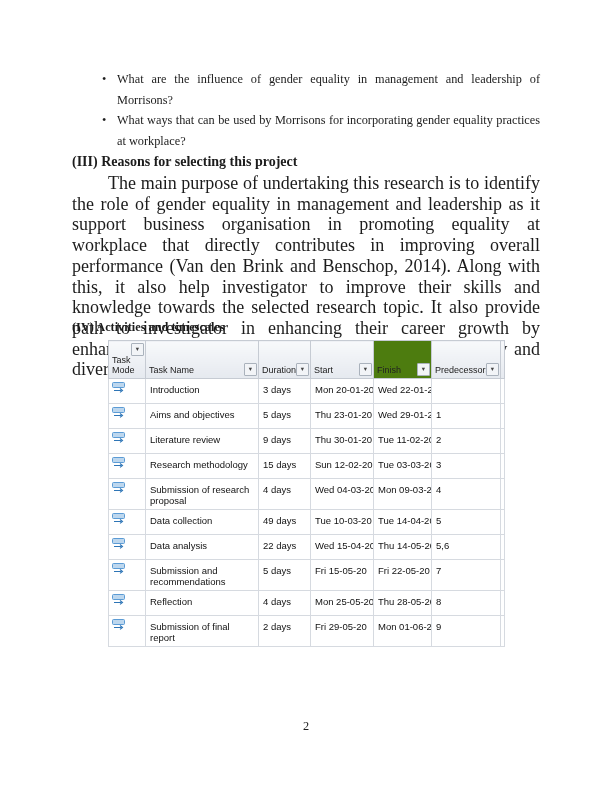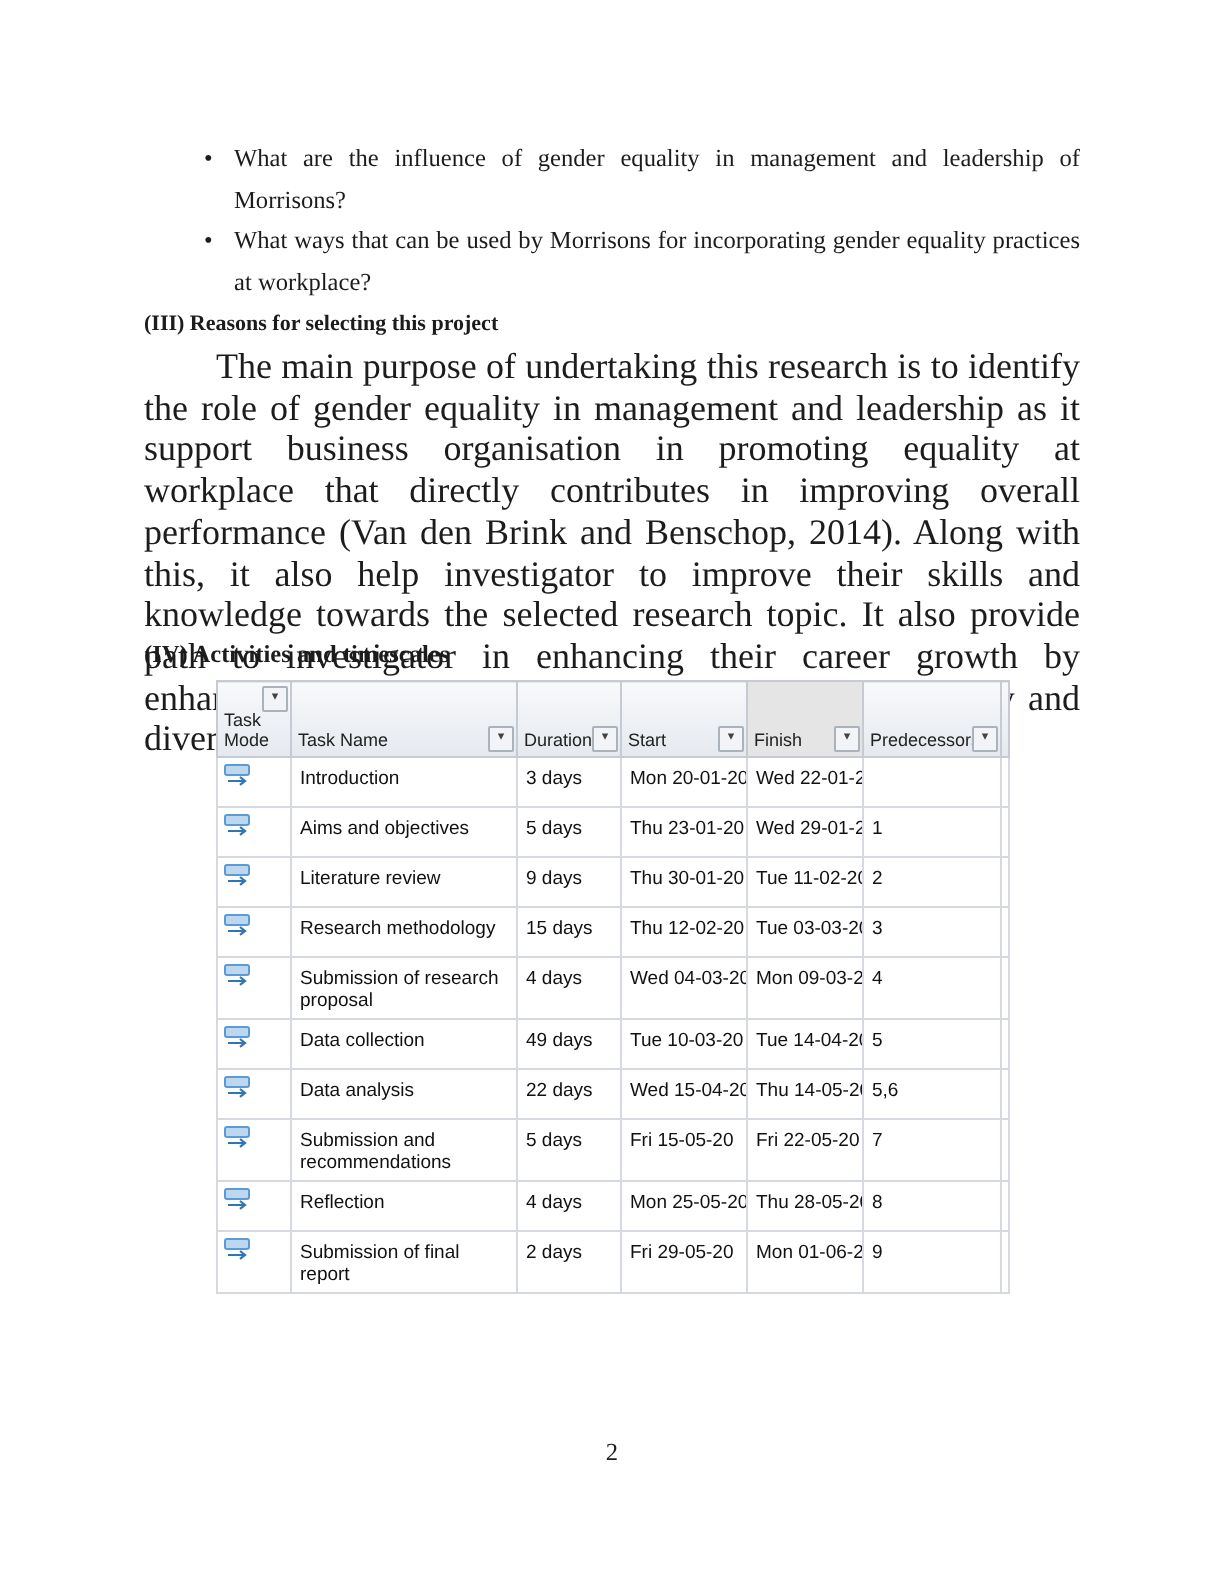--- a/index.html
+++ b/index.html
@@ -5,39 +5,39 @@
   html, body { margin:0; padding:0; background:#ffffff; }
   .page {
     position:relative; width:612px; height:792px; background:#ffffff;
     font-family:"Liberation Serif", serif; color:#1c1c1c; overflow:hidden;
   }
   
   .bullets { position:absolute; top:69px; left:100px; width:440px; font-size:12.3px; line-height:20.7px; }
   .bullet-item { position:relative; padding-left:17px; text-align:justify; }
   .bullet-dot { position:absolute; left:2px; top:0; }
   
-  .h-reasons { position:absolute; top:152px; left:72px; width:468px; font-weight:bold; font-size:11px; line-height:20.7px; }
+  .h-reasons { position:absolute; top:152px; left:72px; width:468px; font-weight:bold; font-size:14px; line-height:20.7px; }
   .para { position:absolute; top:173px; left:72px; width:468px; font-size:18px; line-height:20.7px; text-align:justify; text-indent:36px; }
   .h-activities { position:absolute; top:317px; left:72px; width:468px; font-weight:bold; font-size:12.3px; line-height:20.7px; }
   
   .table-wrap { position:absolute; top:340px; left:108px; }
   table.task-table {
     border-collapse:collapse; table-layout:fixed; width:396px; background:#fff;
     font-family:"Liberation Sans", sans-serif; font-size:9.5px; color:#111;
     border:1px solid #b9bec6;
   }
   .c-mode{width:37px}.c-name{width:113px}.c-dur{width:52px}.c-start{width:63px}
   .c-finish{width:58px}.c-pred{width:69px}.c-sliver{width:4px}
   th {
     background:linear-gradient(#f8f9fb,#e5e9ef); border:1px solid #c6cbd3;
     font-weight:normal; font-size:9px; color:#222; text-align:left;
     vertical-align:bottom; padding:12px 13px 3px 3px; position:relative; height:22px;
     line-height:10px;
   }
-  th.highlight { background:#e5e5e5; }
+  th.highlight { background:#4d7c0f; }
   th.sliver { padding:0; }
   .filter-btn {
     position:absolute; right:1px; bottom:2px; width:11px; height:11px;
     line-height:10px; font-size:6.5px; text-align:center; color:#444;
     border:1px solid #aab2bc; background:#f2f4f7; border-radius:1px;
   }
   .th-mode .filter-btn { top:2px; bottom:auto; }
   td { border:1px solid #d6dae0; vertical-align:top; padding:5px 3px 3px 4px; line-height:11px; }
   tr.single { height:25px;padding-left:25px; }
   tr.tall { height:30px; }
@@ -153,21 +153,21 @@
         </tr>
         <tr class="single">
           <td class="td-mode">
             <svg class="tm-icon" width="14" height="11" viewBox="0 0 14 11">
                 <rect x="0.5" y="0.5" width="12" height="5" rx="1" fill="#bdd7ee" stroke="#5b9bd5"></rect>
                 <path d="M2 8.5 H9.5 M8 6.5 L10.5 8.5 L8 10.4" stroke="#2e75b6" stroke-width="1.1" fill="none"></path>
               </svg>
           </td>
           <td>Research methodology</td>
           <td class="nowrap">15 days</td>
-          <td class="nowrap">Thu 12-02-20</td>
+          <td class="nowrap">Sun 12-02-20</td>
           <td class="nowrap">Tue 03-03-20</td>
           <td class="nowrap">3</td>
           <td></td>
         </tr>
         <tr class="tall">
           <td class="td-mode">
             <svg class="tm-icon" width="14" height="11" viewBox="0 0 14 11">
                 <rect x="0.5" y="0.5" width="12" height="5" rx="1" fill="#bdd7ee" stroke="#5b9bd5"></rect>
                 <path d="M2 8.5 H9.5 M8 6.5 L10.5 8.5 L8 10.4" stroke="#2e75b6" stroke-width="1.1" fill="none"></path>
               </svg>

